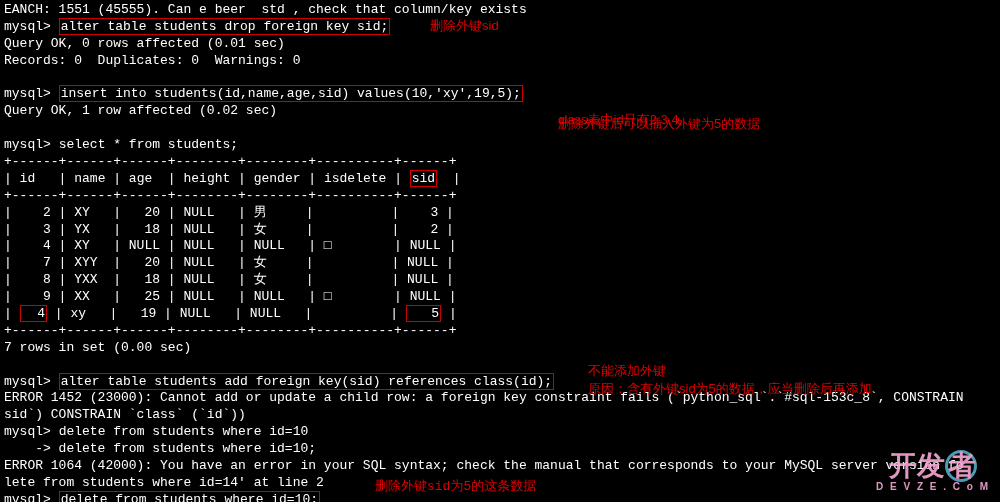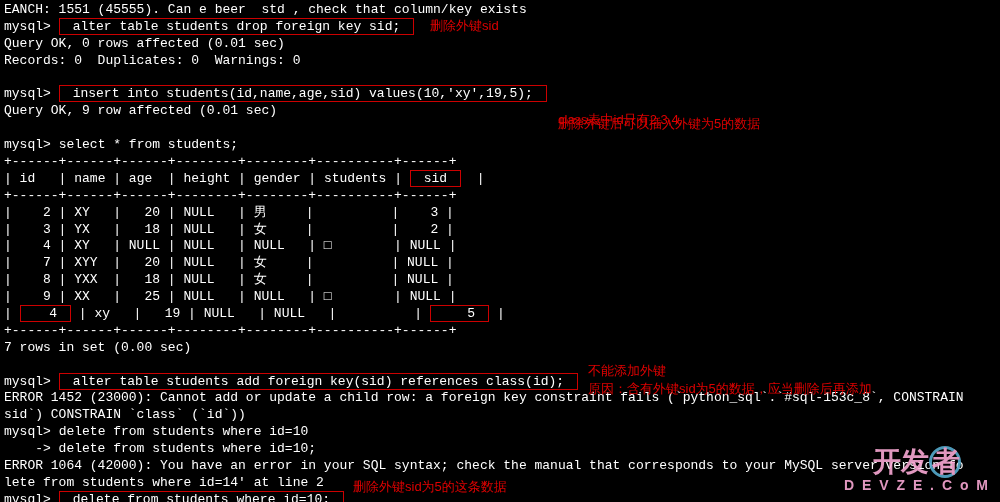--- a/index.html
+++ b/index.html
@@ -18,63 +18,63 @@
       overflow: hidden;
       position: relative;
       padding: 2px 4px;
     }
     .line {
       white-space: pre;
     }
     .red-box {
       border: 1px solid #c00;
       display: inline;
-      padding: 0 13px;
+      padding: 0 1px;
     }
     .annotation {
       position: absolute;
       color: #d00;
       font-family: sans-serif;
       font-size: 13px;
     }
     .watermark {
       position: absolute;
       right: 10px;
       bottom: 10px;
       color: #f9a8d4;
       font-family: sans-serif;
       font-size: 28px;
       font-weight: bold;
       text-align: center;
       opacity: 0.9;
       line-height: 1;
     }
     .watermark .url {
-      font-size: 14px;
+      font-size: 10px;
       letter-spacing: 2px;
       display: block;
     }
     .table-row {
       white-space: pre;
     }
   </style>
 </head>
 <body>
 
 <div class="line">EANCH: 1551 (45555). Can e beer  std , check that column/key exists</div>
 <div class="line"><span>mysql&gt;</span> <span class="red-box">alter table students drop foreign key sid;</span></div>
 <div class="line">Query OK, 0 rows affected (0.01 sec)</div>
 <div class="line">Records: 0  Duplicates: 0  Warnings: 0</div>
 <div class="line">&nbsp;</div>
 <div class="line"><span>mysql&gt;</span> <span class="red-box">insert into students(id,name,age,sid) values(10,'xy',19,5);</span></div>
-<div class="line">Query OK, 9 row affected (0.01 sec)</div>
+<div class="line">Query OK, 1 row affected (0.02 sec)</div>
 <div class="line">&nbsp;</div>
 <div class="line"><span>mysql&gt;</span> <span>select * from students;</span></div>
 <div class="line">+------+------+------+--------+--------+----------+------+</div>
-<div class="line">| <span>id</span>   | <span>name</span> | <span>age</span>  | <span>height</span> | <span>gender</span> | <span>students</span> | <span class="red-box">sid</span>  |</div>
+<div class="line">| <span>id</span>   | <span>name</span> | <span>age</span>  | <span>height</span> | <span>gender</span> | <span>isdelete</span> | <span class="red-box">sid</span>  |</div>
 <div class="line">+------+------+------+--------+--------+----------+------+</div>
 <div class="table-row">|    2 | XY   |   20 | NULL   | 男     |          |    3 |</div>
 <div class="table-row">|    3 | YX   |   18 | NULL   | 女     |          |    2 |</div>
 <div class="table-row">|    4 | XY   | NULL | NULL   | NULL   | □        | NULL |</div>
 <div class="table-row">|    7 | XYY  |   20 | NULL   | 女     |          | NULL |</div>
 <div class="table-row">|    8 | YXX  |   18 | NULL   | 女     |          | NULL |</div>
 <div class="table-row">|    9 | XX   |   25 | NULL   | NULL   | □        | NULL |</div>
 <div class="table-row"><span>| </span><span class="red-box">  4</span><span> | xy   |   19 | NULL   | NULL   |          | </span><span class="red-box">   5</span><span> |</span></div>
 <div class="line">+------+------+------+--------+--------+----------+------+</div>
 <div class="line">7 rows in set (0.00 sec)</div>
@@ -86,18 +86,18 @@
 <div class="line">    -&gt; delete from students where id=10;</div>
 <div class="line">ERROR 1064 (42000): You have an error in your SQL syntax; check the manual that corresponds to your MySQL server version fo</div>
 <div class="line">lete from students where id=14' at line 2</div>
 <div class="line"><span>mysql&gt;</span> <span class="red-box">delete from students where id=10;</span></div>
 
 <div class="annotation" style="left:430px; top:18px;">删除外键sid</div>
 <div class="annotation" style="left:558px; top:112px;">class表中id只有2,3,4,</div>
 <div class="annotation" style="left:558px; top:116px;">删除外键后可以插入外键为5的数据</div>
 <div class="annotation" style="left:588px; top:363px;">不能添加外键</div>
 <div class="annotation" style="left:588px; top:381px;">原因：含有外键sid为5的数据，应当删除后再添加</div>
-<div class="annotation" style="left:353px; top:479px;">删除外键sid为5的这条数据</div>
+<div class="annotation" style="left:375px; top:479px;font-family:Liberation Mono, monospace;">删除外键sid为5的这条数据</div>
 
 <div class="watermark">
   <span>开发</span><span style="display:inline-block;border:3px solid #5ac;border-radius:50%;width:32px;height:32px;text-align:center;line-height:26px;">者</span>
   <span class="url">D  E  V  Z  E  .  C  o  M</span>
 </div>
 
 </body></html>

